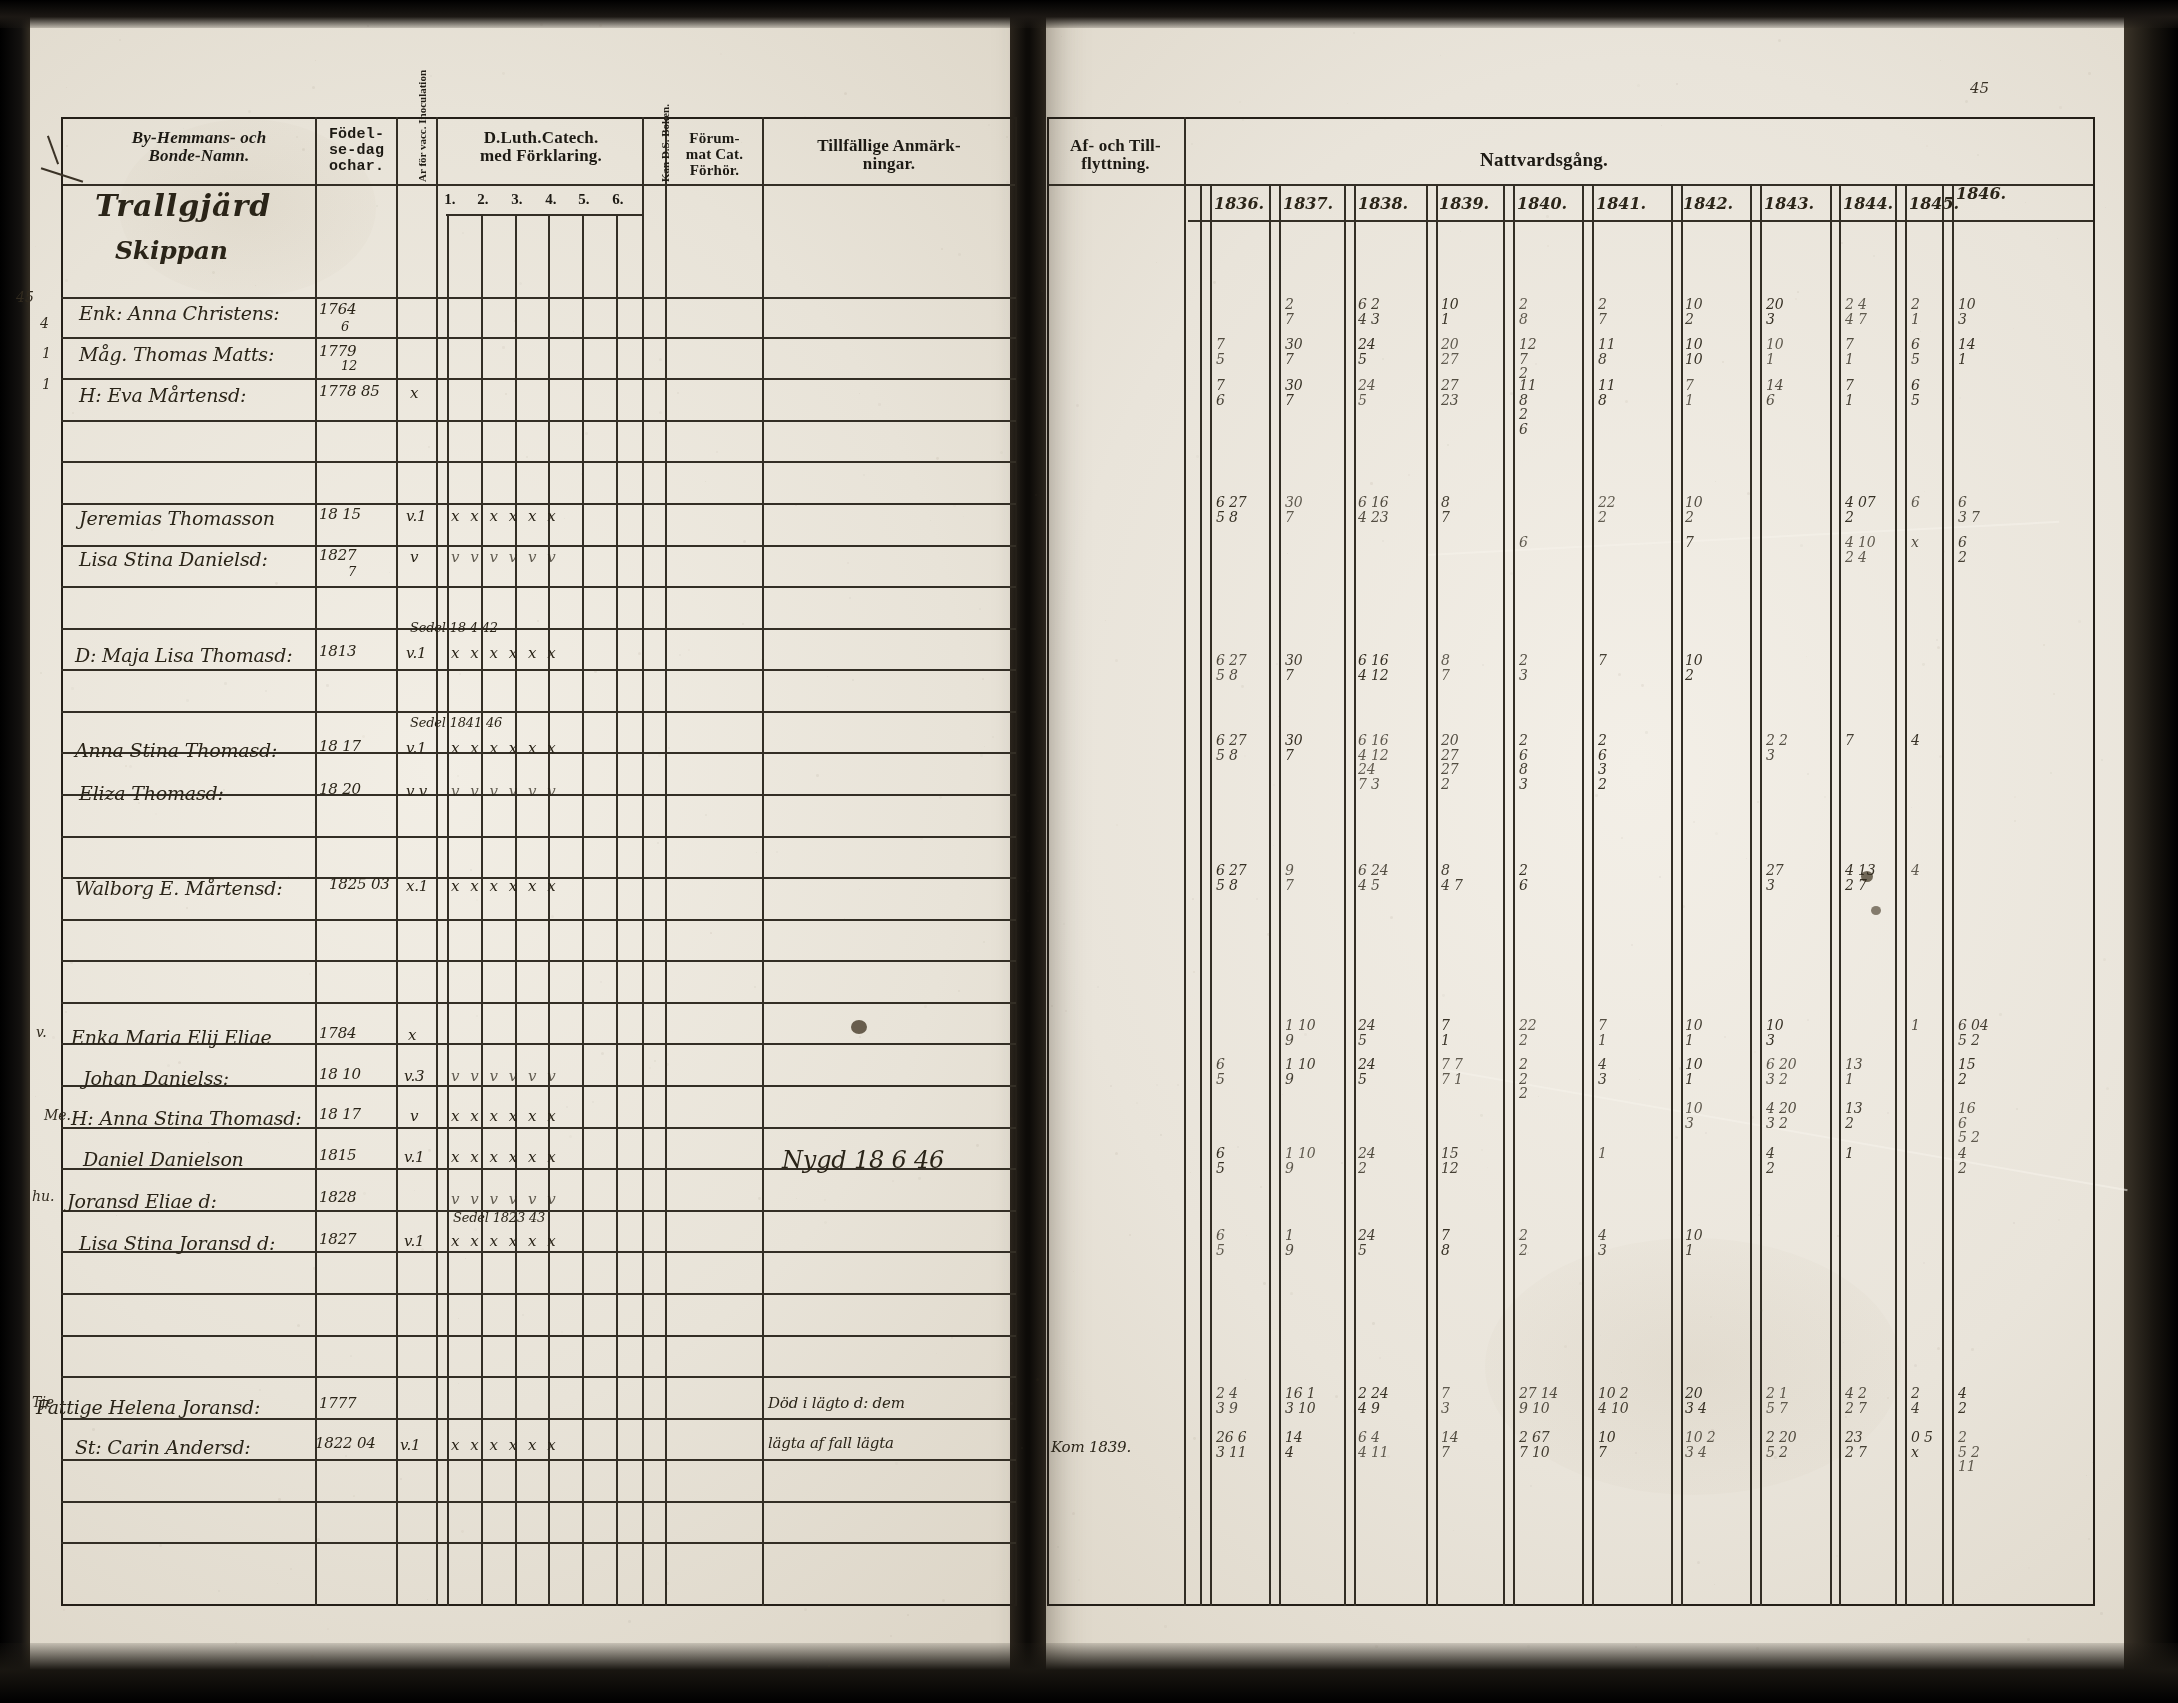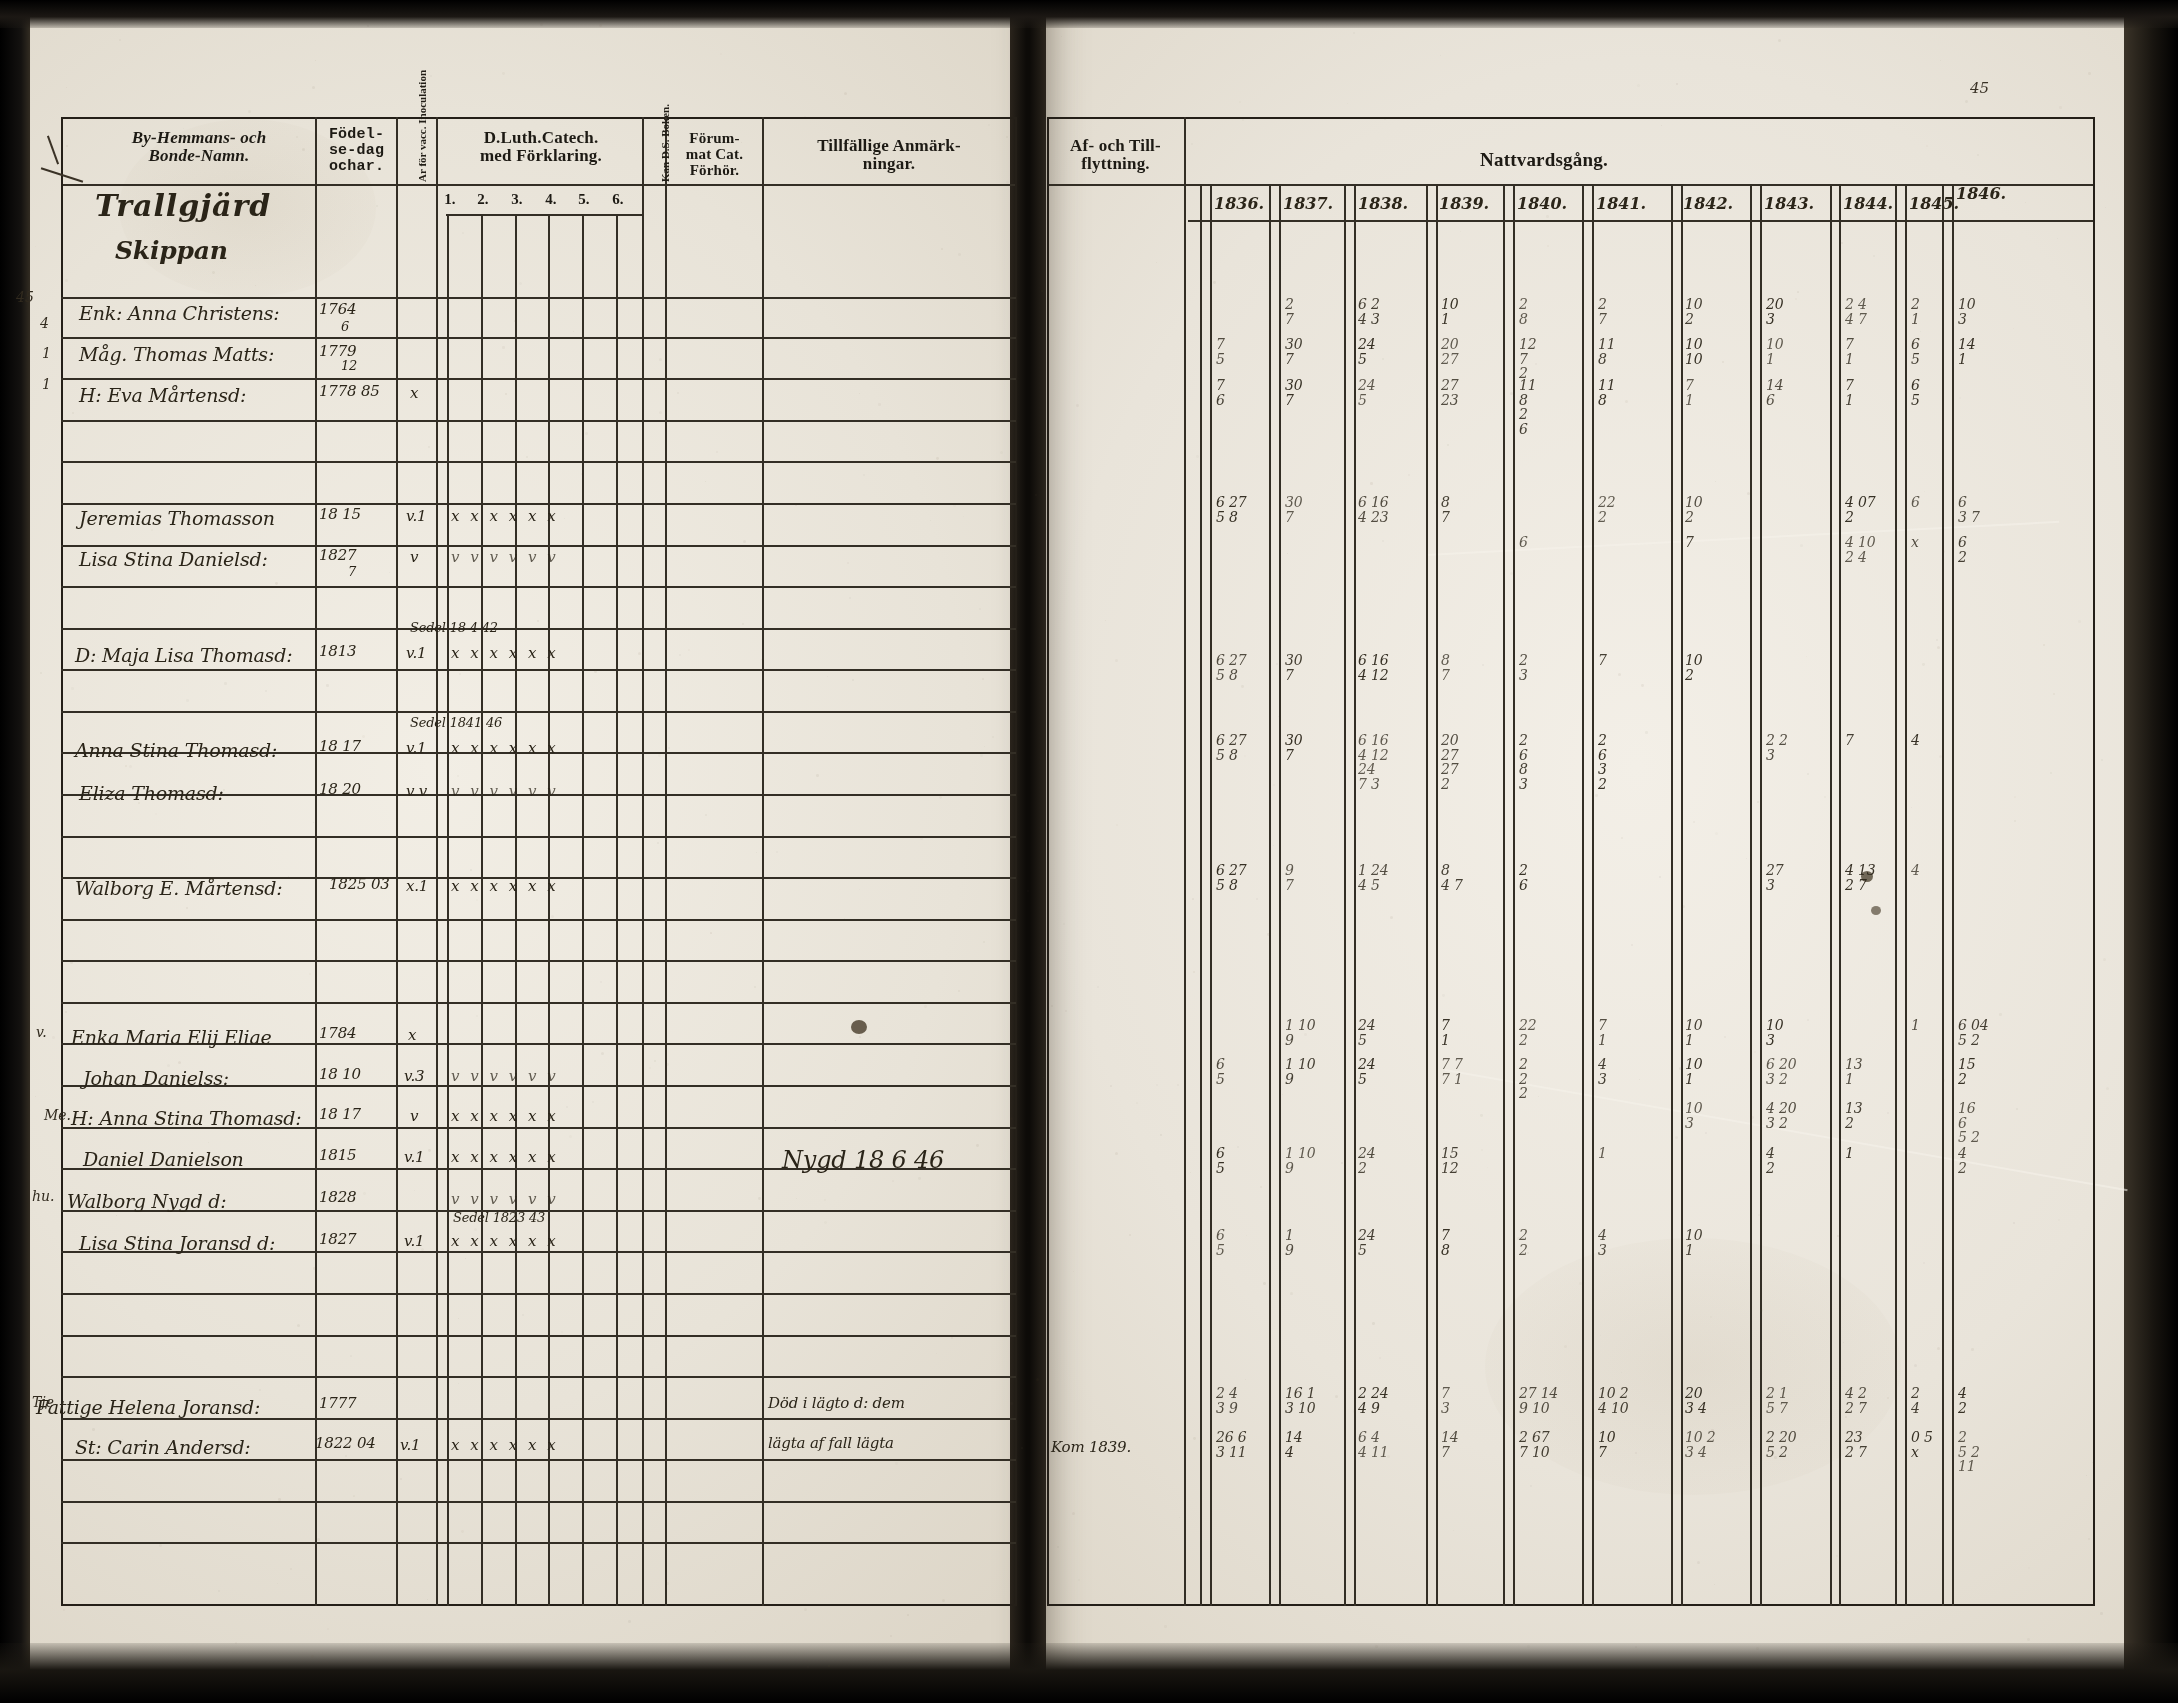--- a/index.html
+++ b/index.html
@@ -321,21 +321,21 @@
   <div class="hw hw-sm" style="left:319px;top:1105px;">18 17</div>
   <div class="hw hw-sm" style="left:410px;top:1107px;">v</div>
   <div class="hw hw-mark" style="left:451px;top:1107px;">x x x x x x</div>
 
   <div class="hw hw-name" style="left:83px;top:1148px;">Daniel Danielson</div>
   <div class="hw hw-sm" style="left:319px;top:1146px;">1815</div>
   <div class="hw hw-sm" style="left:404px;top:1148px;">v.1</div>
   <div class="hw hw-mark" style="left:451px;top:1148px;">x x x x x x</div>
   <div class="hw hw-name" style="left:782px;top:1146px;font-size:24px;">Nygd 18 6 46</div>
 
-  <div class="hw hw-name" style="left:67px;top:1190px;">Walborg Nygd d:</div>
+  <div class="hw hw-name" style="left:67px;top:1190px;">Joransd Eliae d:</div>
   <div class="hw hw-sm" style="left:319px;top:1188px;">1828</div>
   <div class="hw hw-mark fade" style="left:451px;top:1190px;">v v v v v v</div>
 
   <div class="hw hw-name" style="left:79px;top:1232px;">Lisa Stina Joransd d:</div>
   <div class="hw hw-sm" style="left:319px;top:1230px;">1827</div>
   <div class="hw hw-sm" style="left:404px;top:1232px;">v.1</div>
   <div class="hw hw-mark" style="left:451px;top:1232px;">x x x x x x</div>
   <div class="hw hw-xs" style="left:453px;top:1210px;">Sedel 1823 43</div>
 
   <div class="hw hw-name" style="left:36px;top:1396px;">Fattige Helena Joransd:</div>
@@ -533,21 +533,21 @@
 3
 2</div>
       <div class="hw hw-num" style="left: 1766px; top: 733px; width: 46px; white-space: pre-line; line-height: 1.05; opacity: 0.79;">2 2
 3</div>
       <div class="hw hw-num" style="left: 1845px; top: 733px; width: 46px; white-space: pre-line; line-height: 1.05; opacity: 0.86;">7</div>
       <div class="hw hw-num" style="left: 1911px; top: 733px; width: 46px; white-space: pre-line; line-height: 1.05; opacity: 0.93;">4</div>
       <div class="hw hw-num" style="left: 1216px; top: 863px; width: 46px; white-space: pre-line; line-height: 1.05; opacity: 0.93;">6 27
 5 8</div>
       <div class="hw hw-num" style="left: 1285px; top: 863px; width: 46px; white-space: pre-line; line-height: 1.05; opacity: 0.72;">9
 7</div>
-      <div class="hw hw-num" style="left: 1358px; top: 863px; width: 46px; white-space: pre-line; line-height: 1.05; opacity: 0.79;">1 24
+      <div class="hw hw-num" style="left: 1358px; top: 863px; width: 46px; white-space: pre-line; line-height: 1.05; opacity: 0.79;">6 24
 4 5</div>
       <div class="hw hw-num" style="left: 1441px; top: 863px; width: 46px; white-space: pre-line; line-height: 1.05; opacity: 0.86;">8
 4 7</div>
       <div class="hw hw-num" style="left: 1519px; top: 863px; width: 46px; white-space: pre-line; line-height: 1.05; opacity: 0.93;">2
 6</div>
       <div class="hw hw-num" style="left: 1766px; top: 863px; width: 46px; white-space: pre-line; line-height: 1.05; opacity: 0.86;">27
 3</div>
       <div class="hw hw-num" style="left: 1845px; top: 863px; width: 46px; white-space: pre-line; line-height: 1.05; opacity: 0.93;">4 13
 2 7</div>
       <div class="hw hw-num" style="left: 1911px; top: 863px; width: 46px; white-space: pre-line; line-height: 1.05; opacity: 0.72;">4</div>

